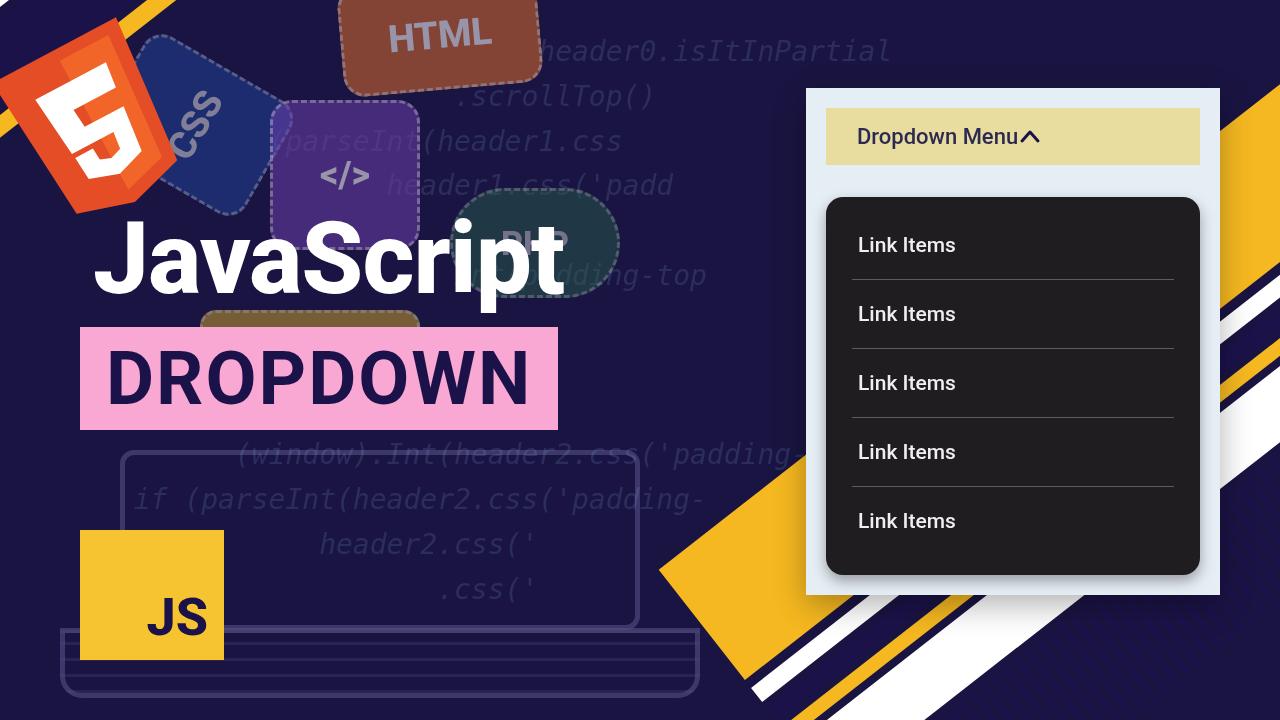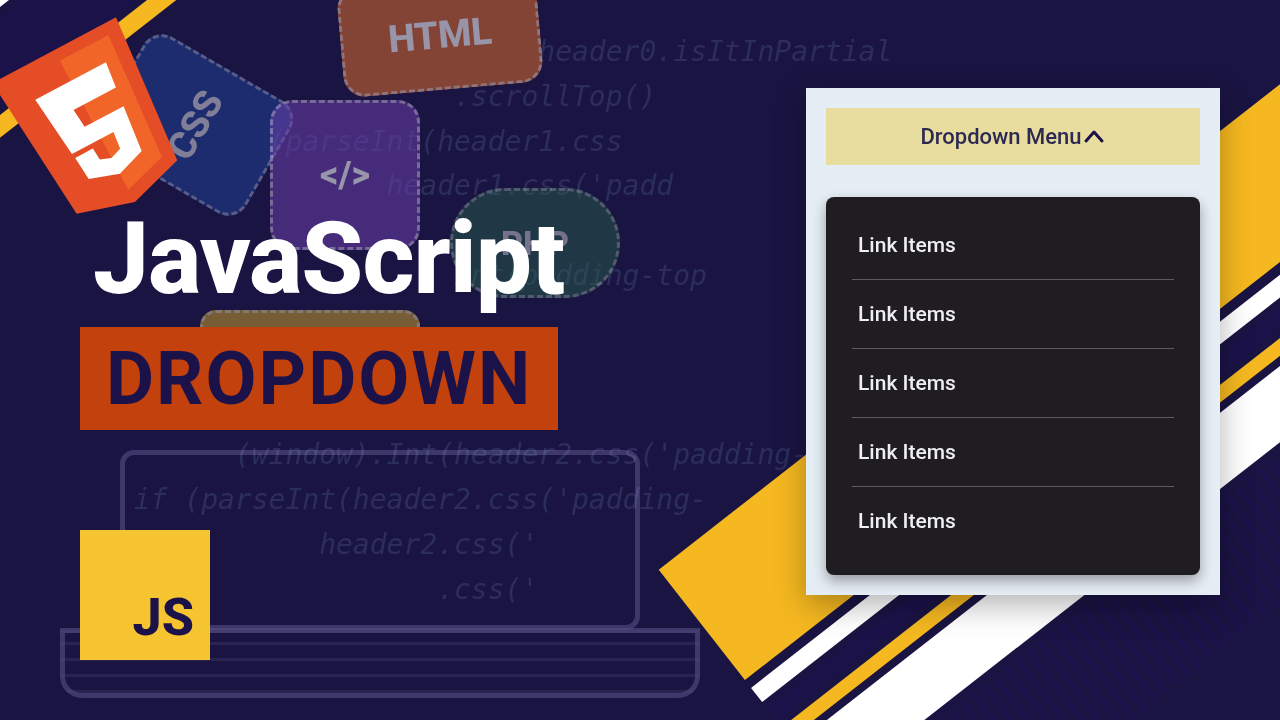--- a/index.html
+++ b/index.html
@@ -126,35 +126,35 @@
 }
 .title-main {
   color: #fff;
   font-size: 100px;
   font-weight: 800;
   letter-spacing: -1px;
   margin-left: 13px;
 }
 .title-sub {
   display: inline-block;
-  background: #c2410c;
+  background: #f9a8d4;
   color: #1c124a;
   font-size: 74px;
   font-weight: 700;
   padding: 8px 26px;
   margin-top: 10px;
   letter-spacing: 2px;
 }
 
 
 .js-badge {
   position: absolute;
   left: 80px;
   bottom: 60px;
-  width: 130px;
+  width: 144px;
   height: 130px;
   background: #f5c430;
   z-index: 6;
   display: flex;
   align-items: flex-end;
   justify-content: flex-end;
   padding: 12px 16px;
 }
 .js-badge span {
   color: #1c124a;
@@ -168,39 +168,39 @@
   right: 60px;
   top: 88px;
   width: 414px;
   background: #e6eef5;
   padding: 20px;
   z-index: 10;
   box-shadow: 0 10px 30px rgba(0,0,0,0.3);
 }
 .dropdown-header {
   background: #e8dd9e;
-  padding: 16px 4px;
+  padding: 16px 31px;
   display: flex;
   align-items: center;
-  justify-content: center;
+  justify-content: flex-start;
   cursor: pointer;
 }
 .dropdown-header-text {
   color: #2c2a52;
   font-size: 22px;
   font-weight: 500;
 }
 .dropdown-chevron {
   width: 24px; height: 24px;
   display: flex; align-items: center; justify-content: center;
 }
 .dropdown-list {
   background: #1f1d20;
   margin-top: 32px;
-  border-radius: 8px;
+  border-radius: 17px;
   padding: 14px 26px 20px;
   box-shadow: 0 6px 14px rgba(0,0,0,0.35);
 }
 .dropdown-item {
   color: #efeef0;
   font-size: 21px;
   font-weight: 500;
   padding: 22px 6px;
   border-bottom: 1px solid #5d5b5f;
   cursor: pointer;

